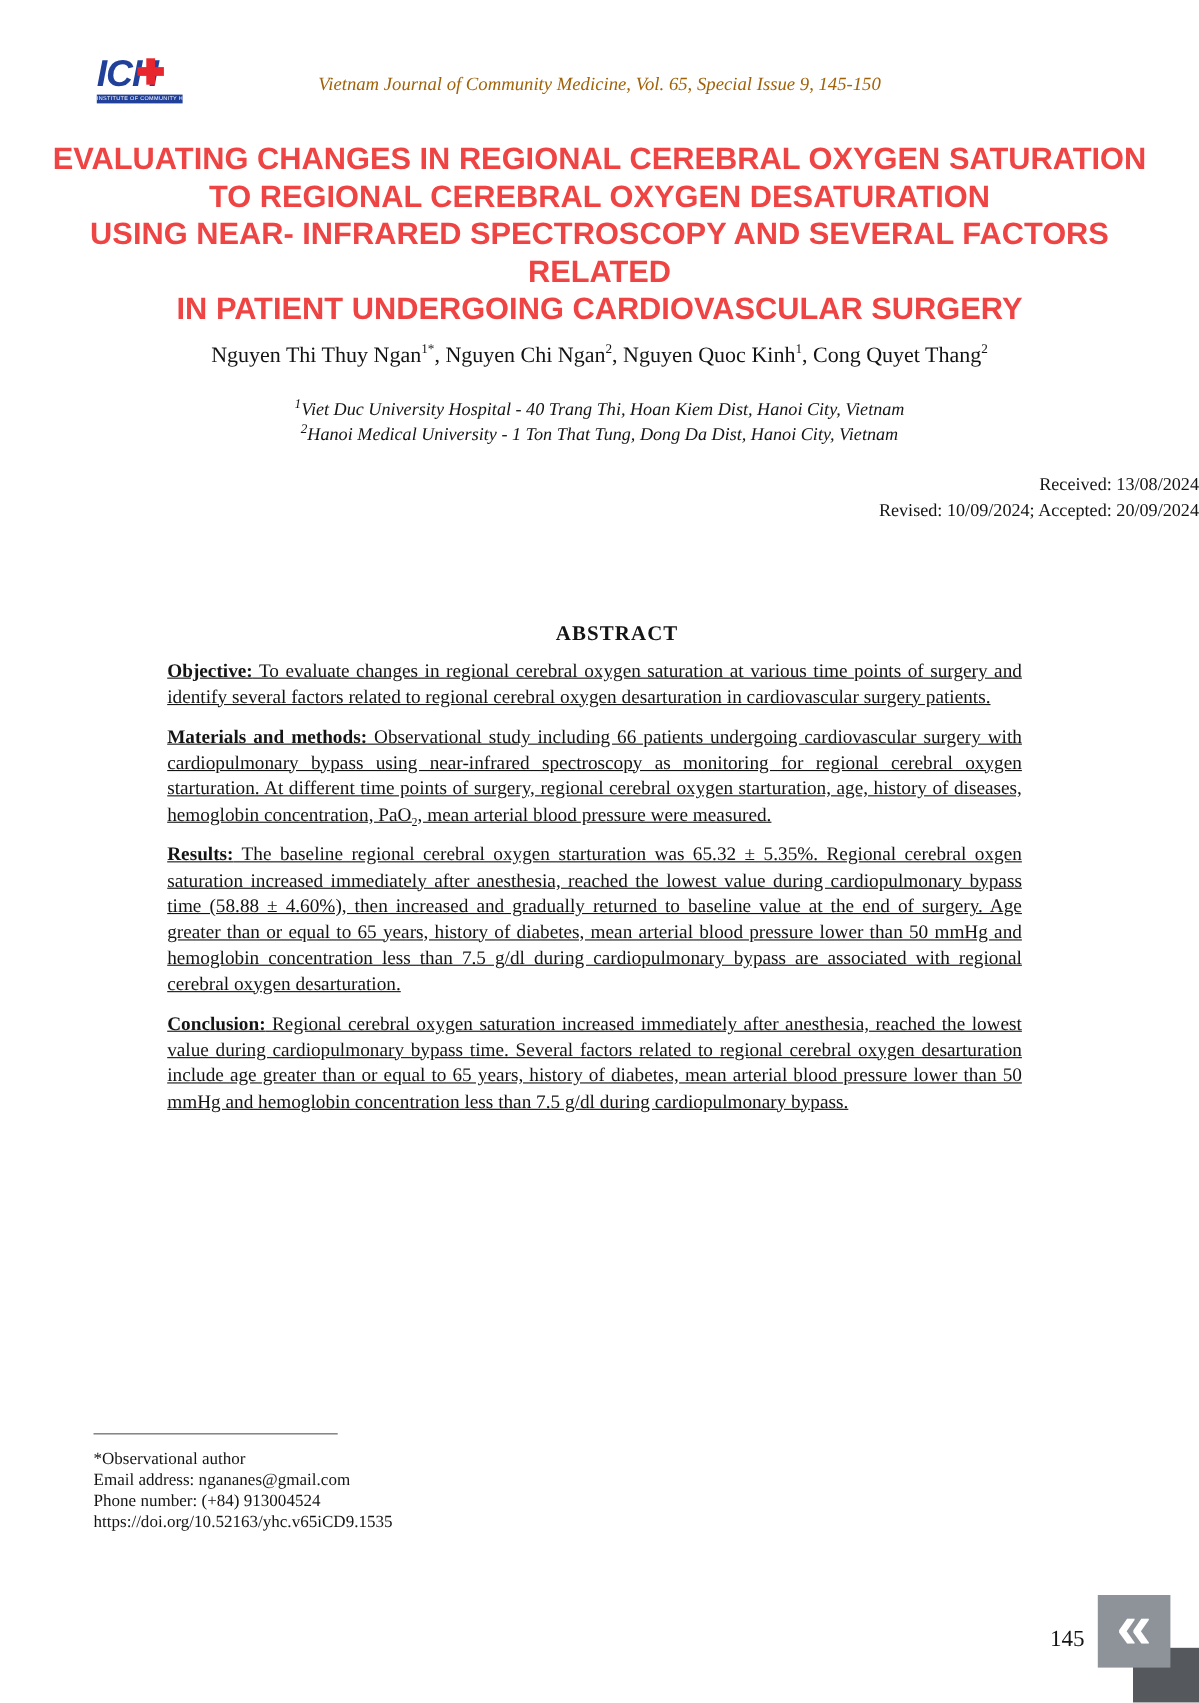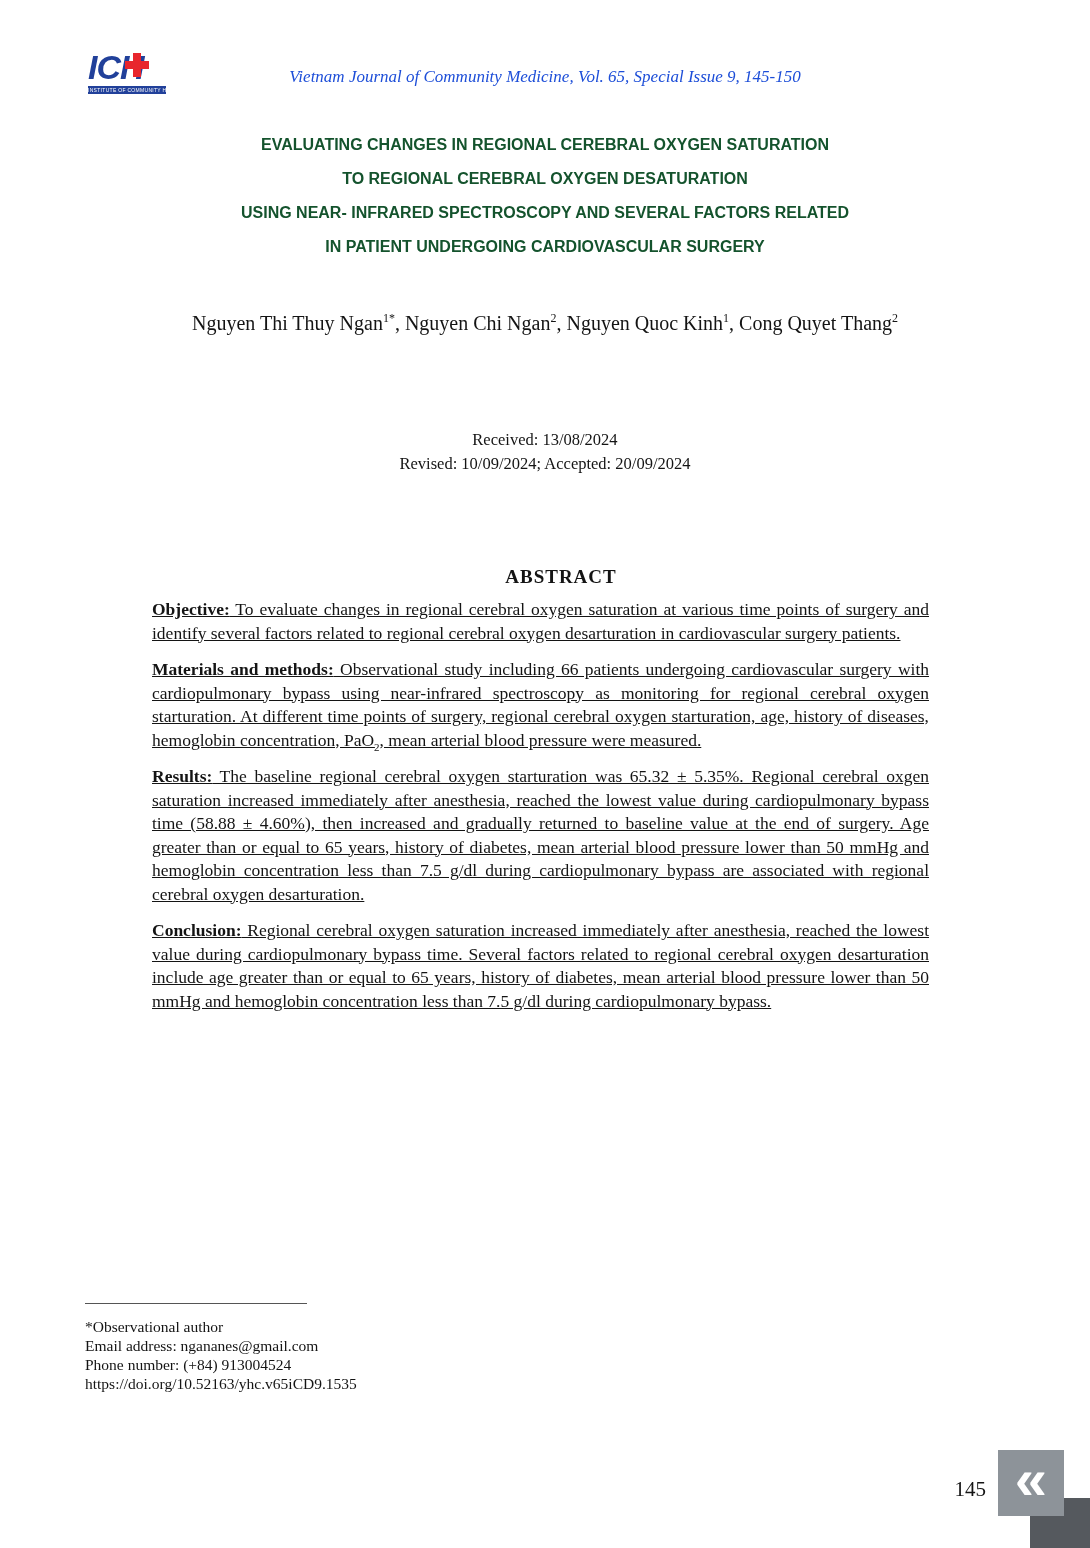--- a/index.html
+++ b/index.html
@@ -20,37 +20,37 @@
   .logo-cross { position:absolute; top:3px; left:37px; width:24px; height:24px; z-index:2; }
   .logo-cross::before { content:""; position:absolute; left:8px; top:0; width:8px; height:24px; background:#e8262d; }
   .logo-cross::after  { content:""; position:absolute; top:8px; left:0; width:24px; height:8px; background:#e8262d; }
   .logo-banner {
     margin-top:2px; width:78px; background:#21409a; color:#ffffff;
     font-family:"Liberation Sans", sans-serif; font-size:5px; line-height:8px;
     text-align:center; letter-spacing:0.3px; white-space:nowrap; overflow:hidden;
   }
   .journal-line {
     position:absolute; top:67px; left:0; right:0; 
-    text-align:center; font-style:italic; font-size:17px; color:#1d4ed8;
+    text-align:center; font-style:italic; font-size:17px; color:#a16207;
   }
 
   
   .title {
     position:absolute; top:128px; left:45px; right:45px; text-align:center;
     font-family:"Liberation Sans", sans-serif; font-weight:bold;
-    font-size:16px; line-height:34px; color:#14532d;
+    font-size:28px; line-height:34px; color:#ef4444;
   }
   .authors { position:absolute; top:312px; left:0; right:0; text-align:center; font-size:20px; }
   .sup { font-size:12px; vertical-align:super; line-height:0; }
   .affiliations {
     position:absolute; top:360px; left:0; right:0; text-align:center;
     font-style:italic; font-size:16.5px; line-height:23px;
   }
   .dates {
-    position:absolute; top:428px; left:0; right:0; text-align:center;
+    position:absolute; top:428px; left:0; right:0; text-align:right;
     font-size:16.5px; line-height:24px;
   }
 
   
   .abstract-heading {
     position:absolute; top:566px; left:0; right:0; text-align:center;
     font-weight:bold; font-size:19px; letter-spacing:1px;margin-left:32px;
   }
   .abstract-body {
     position:absolute; top:598px; left:152px; width:777px;
@@ -97,20 +97,24 @@
     <div>EVALUATING CHANGES IN REGIONAL CEREBRAL OXYGEN SATURATION</div>
     <div>TO REGIONAL CEREBRAL OXYGEN DESATURATION</div>
     <div>USING NEAR- INFRARED SPECTROSCOPY AND SEVERAL FACTORS RELATED</div>
     <div>IN PATIENT UNDERGOING CARDIOVASCULAR SURGERY</div>
   </div>
 
   <div class="authors">
     <span>Nguyen Thi Thuy Ngan</span><span class="sup">1*</span><span>, Nguyen Chi Ngan</span><span class="sup">2</span><span>, Nguyen Quoc Kinh</span><span class="sup">1</span><span>, Cong Quyet Thang</span><span class="sup">2</span>
   </div>
 
+  <div class="affiliations">
+    <div><span class="sup">1</span><span>Viet Duc University Hospital - 40 Trang Thi, Hoan Kiem Dist, Hanoi City, Vietnam</span></div>
+    <div><span class="sup">2</span><span>Hanoi Medical University - 1 Ton That Tung, Dong Da Dist, Hanoi City, Vietnam</span></div>
+  </div>
 
   <div class="dates">
     <div>Received: 13/08/2024</div>
     <div>Revised: 10/09/2024; Accepted: 20/09/2024</div>
   </div>
 
   <div class="abstract-heading">ABSTRACT</div>
 
   <div class="abstract-body">
     <p><span class="plabel">Objective:</span><span> To evaluate changes in regional cerebral oxygen saturation at various time points of surgery and identify several factors related to regional cerebral oxygen desarturation in cardiovascular surgery patients.</span></p>

